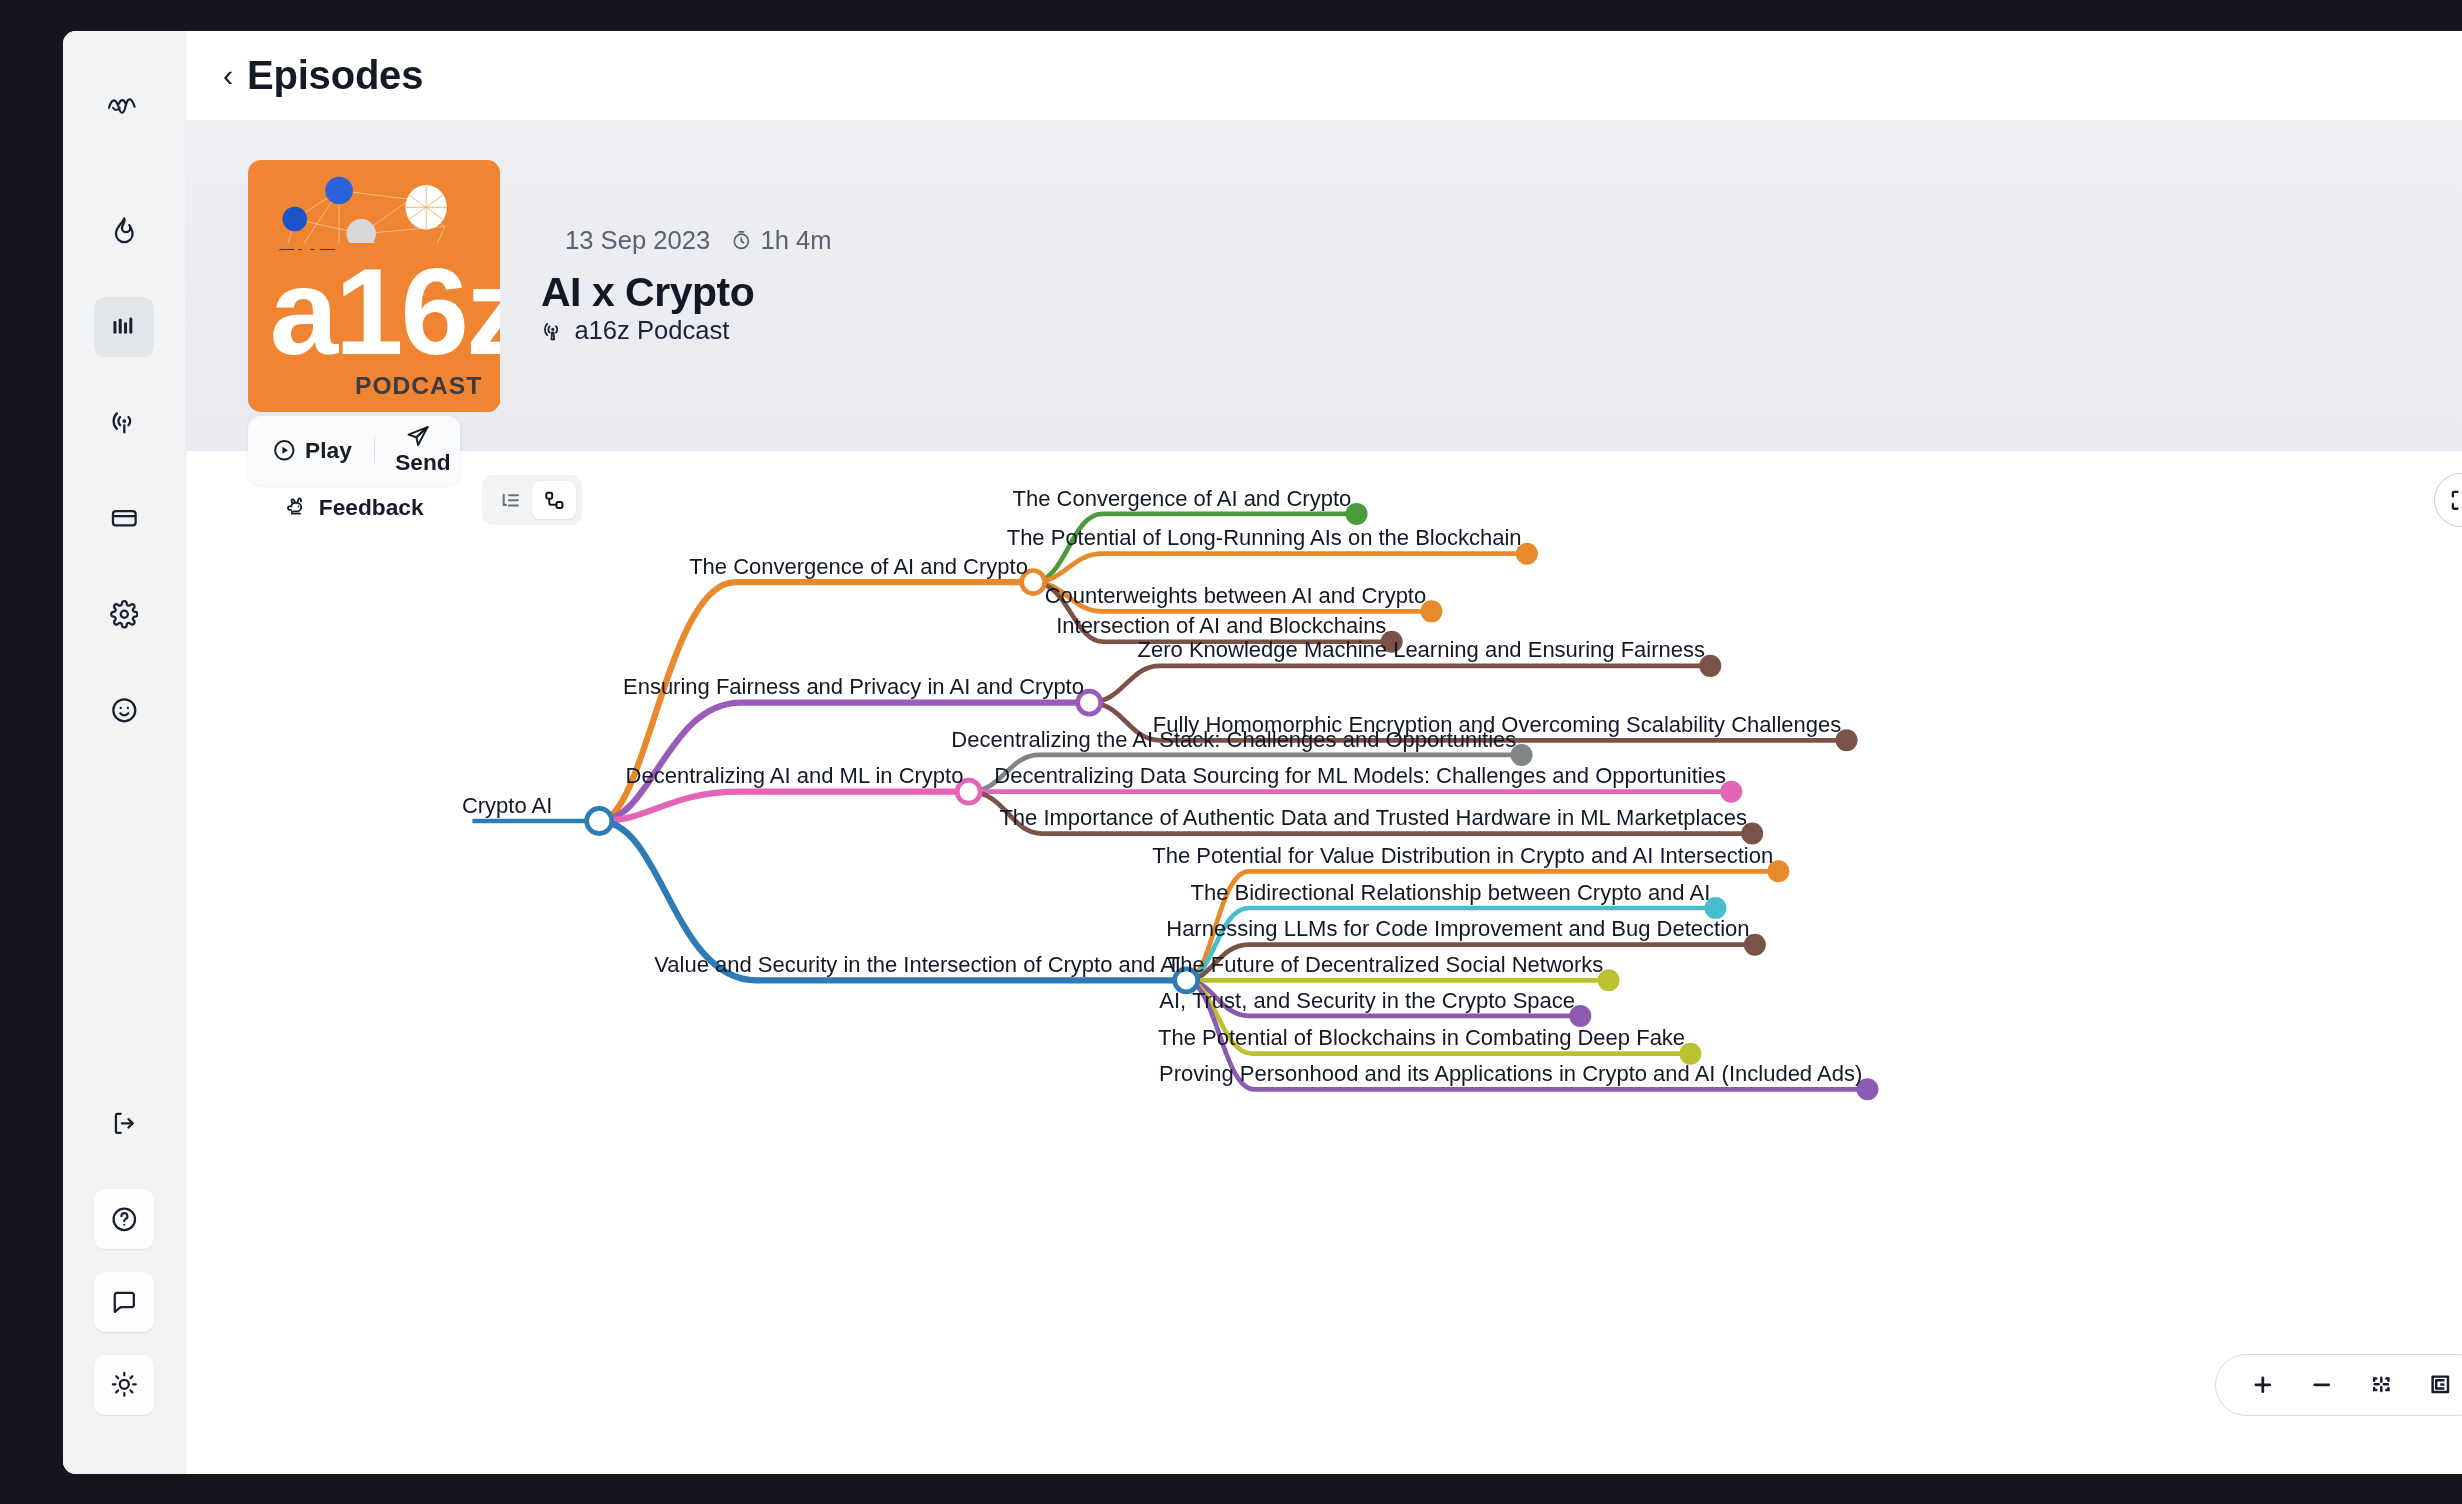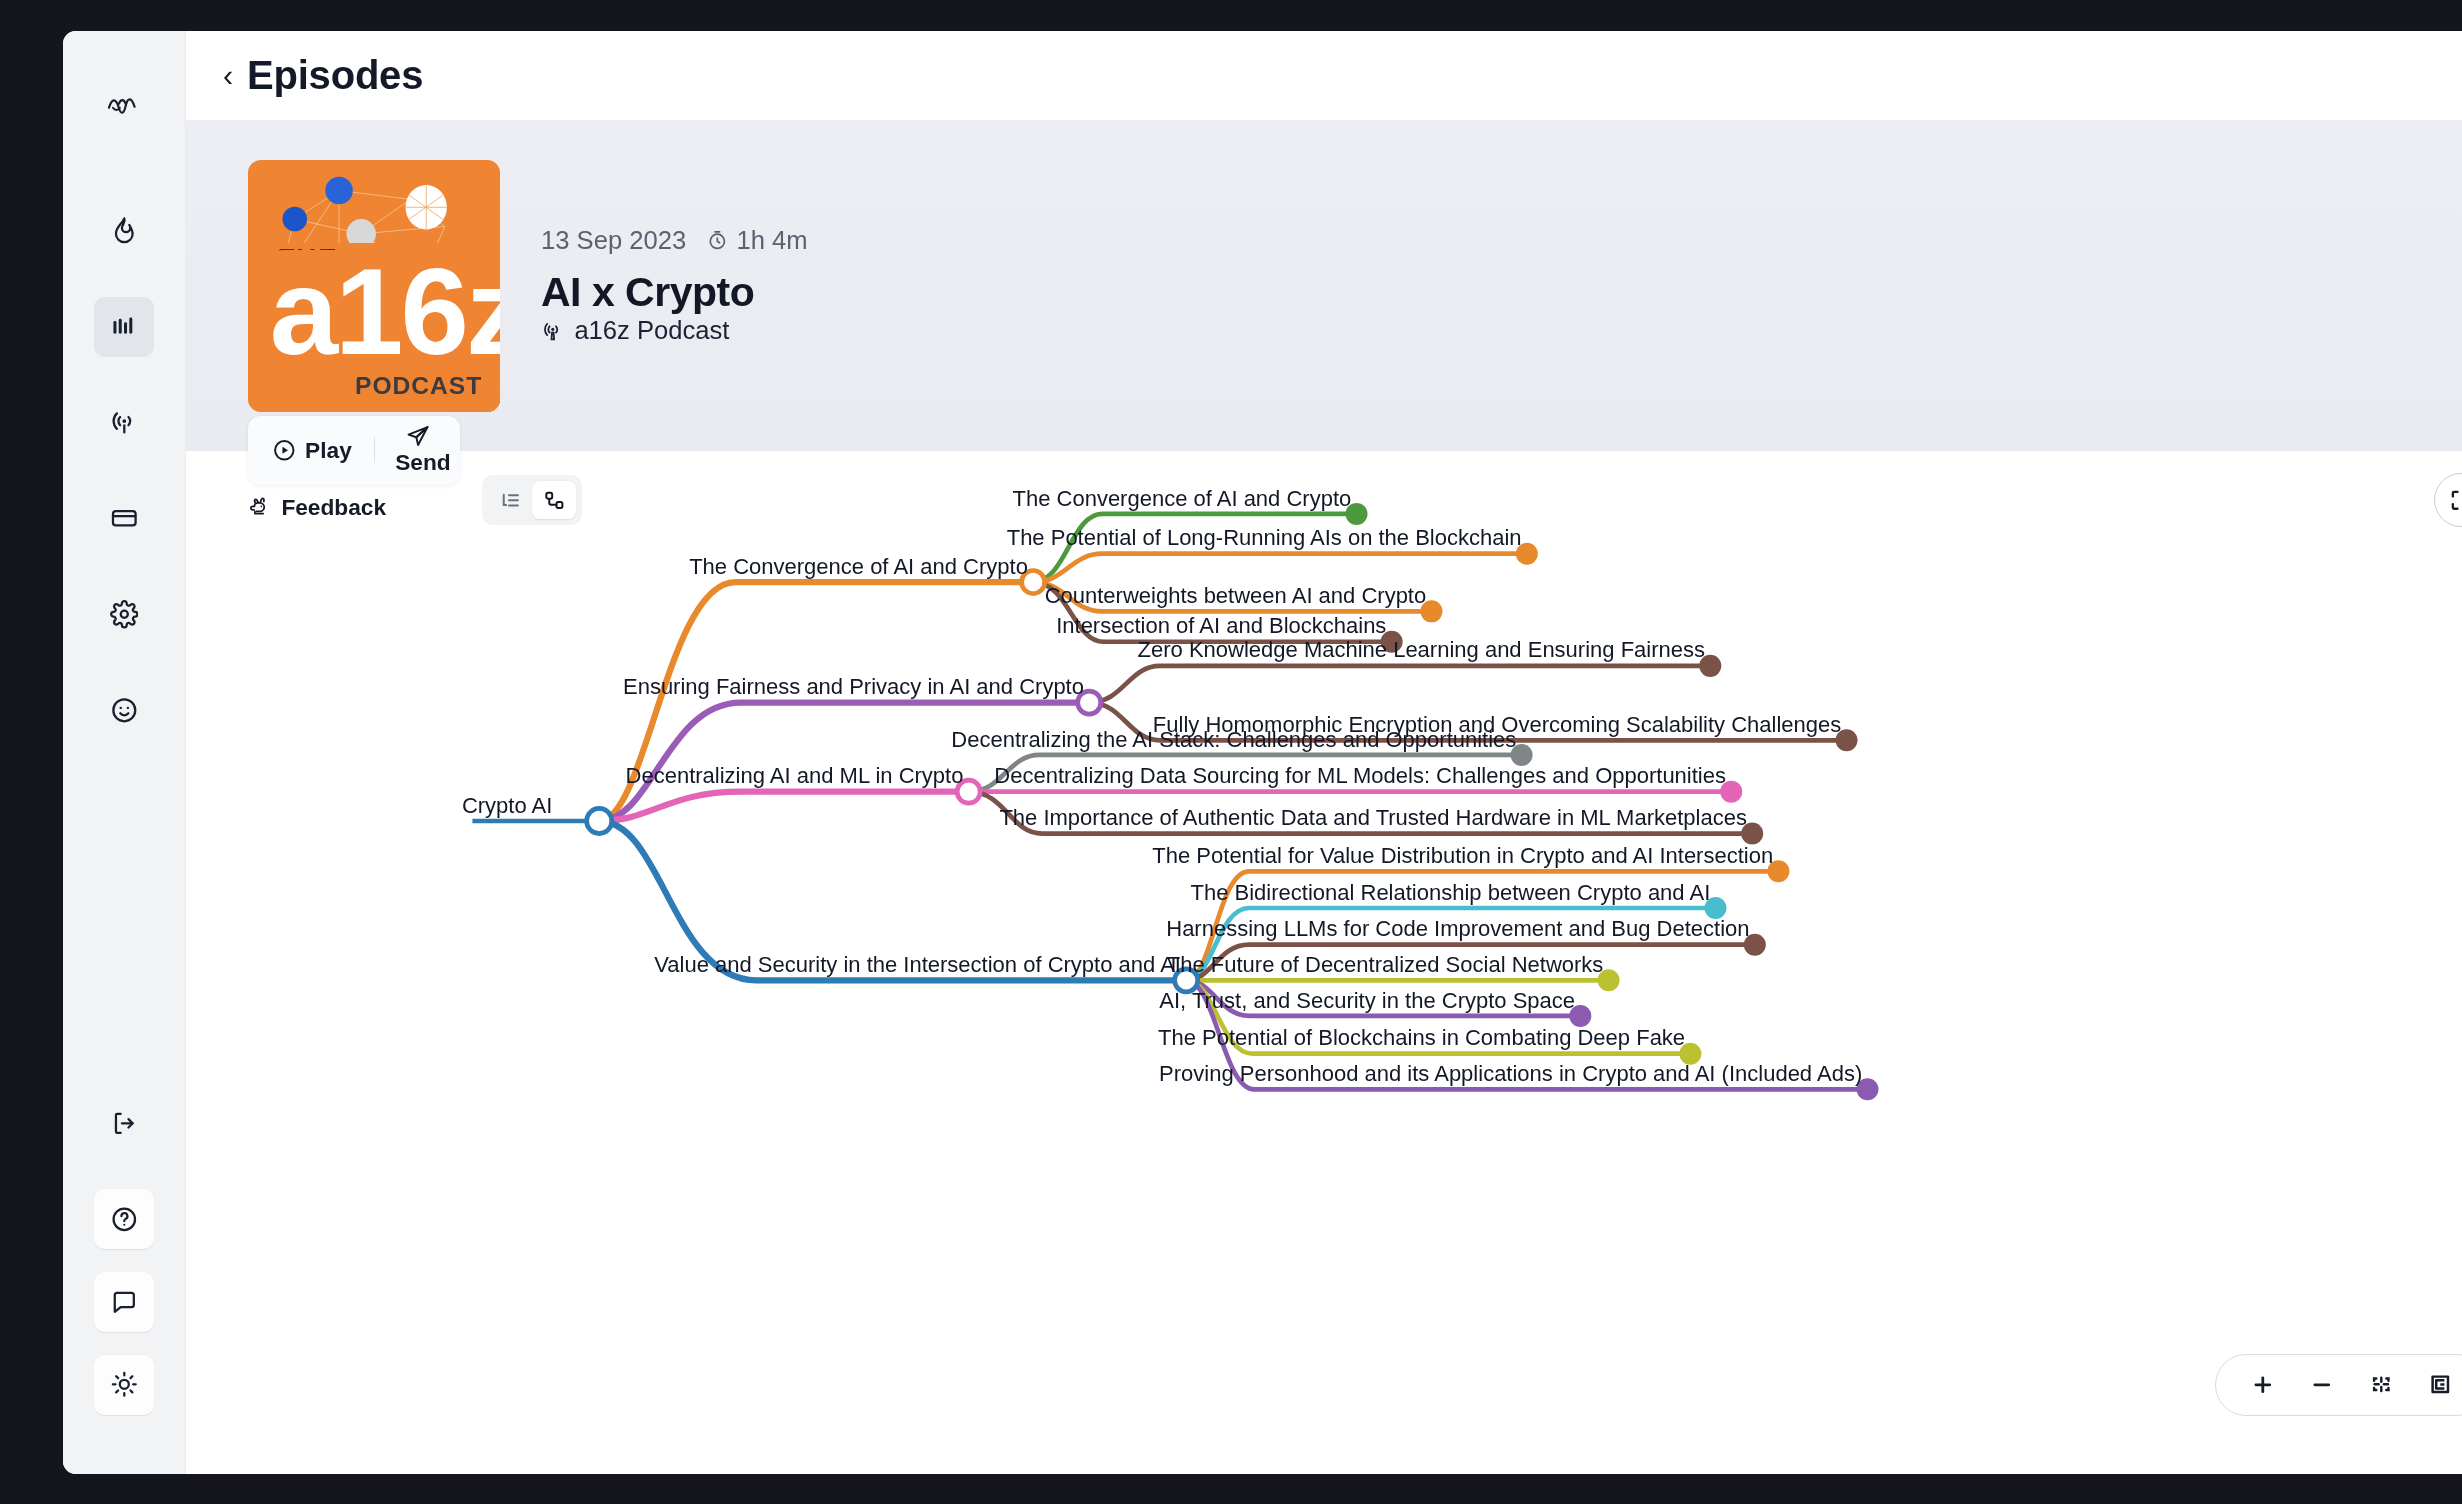--- a/index.html
+++ b/index.html
@@ -71,21 +71,21 @@
   .cover {
     width: 252px; height: 252px; border-radius: 12.8px; flex: 0 0 252px;
     background: #ef8432; position: relative; overflow: hidden;
   }
   .cover svg { position:absolute; left:0; top:0; }
   .cover .the { position:absolute; left: 29.5px; top: 83px; font-size: 27.6px; font-weight: 800; color:#3b3b42; letter-spacing: 2px; }
   .cover .a16z { position:absolute; left: 21.7px; top: 90px; font-size: 123px; font-weight: 800; color:#ffffff; letter-spacing: -3px; line-height: 1; }
   .cover .pod { position:absolute; left: 107px; top: 212px; font-size: 24.6px; font-weight: 800; color:#3b3b42; letter-spacing: 1px; }
 
   .hero-info { margin-left: 41px; display: flex; flex-direction: column; justify-content: center; }
-  .hero-meta { display: flex; align-items: center; font-size: 25.6px; color: #5b6170; margin-bottom: 13.8px; }
+  .hero-meta { display: flex; align-items: center; font-size: 25.6px; color: #5b6170; margin-bottom: 13.8px; margin-left: 24px; }
   .hero-meta .dur { display:flex; align-items:center; margin-left: 19.7px; }
   .hero-meta .dur svg { margin-right: 7.9px; }
   .hero-title { font-size: 41px; font-weight: 700; color: #131826; letter-spacing: -0.5px; margin-bottom: 0; }
   .hero-show { display: flex; align-items: center; font-size: 25.6px; color: #1c2233; }
   .hero-show svg { margin-right: 9.8px; }
 
   
   .content { flex: 1 1 auto; position: relative; background:#fff; display:flex; }
 
   .leftcol { width: 256px; flex: 0 0 256px; padding-left: 62px; position: relative; }
@@ -105,21 +105,21 @@
   .tabs {
     margin-top: 60px; width: 213px; background: #f1f3f5;
     border-radius: 12.8px; padding: 8.9px 9.8px; display: flex; flex-direction: column;
   }
   .tab {
     height: 58px; display:flex; align-items:center; justify-content:center;
     font-size: 24.6px; font-weight: 600; color:#6a7181; border-radius: 8.9px;
   }
   .tab.active { background: #ffffff; color: #0f1422; font-weight: 700; box-shadow: 0 0.5px 1.5px rgba(20,25,40,.09); }
 
-  .feedback { margin-top: 43px; width: 213px; display:flex; align-items:center; justify-content:flex-start;
+  .feedback { margin-top: 43px; width: 213px; display:flex; align-items:center; justify-content:center;
     font-size: 22.7px; font-weight: 600; color:#161b28; }
   .feedback svg { margin-right: 9.8px; }
 
   
   .canvas { flex: 1 1 auto; position: relative; }
   .mm-toolbar {
     position: absolute; left: 40px; top: 24.6px;
     background: #f1f3f5; border-radius: 10.8px; padding: 5.9px;
     display:flex; align-items:center; z-index: 3;
   }

